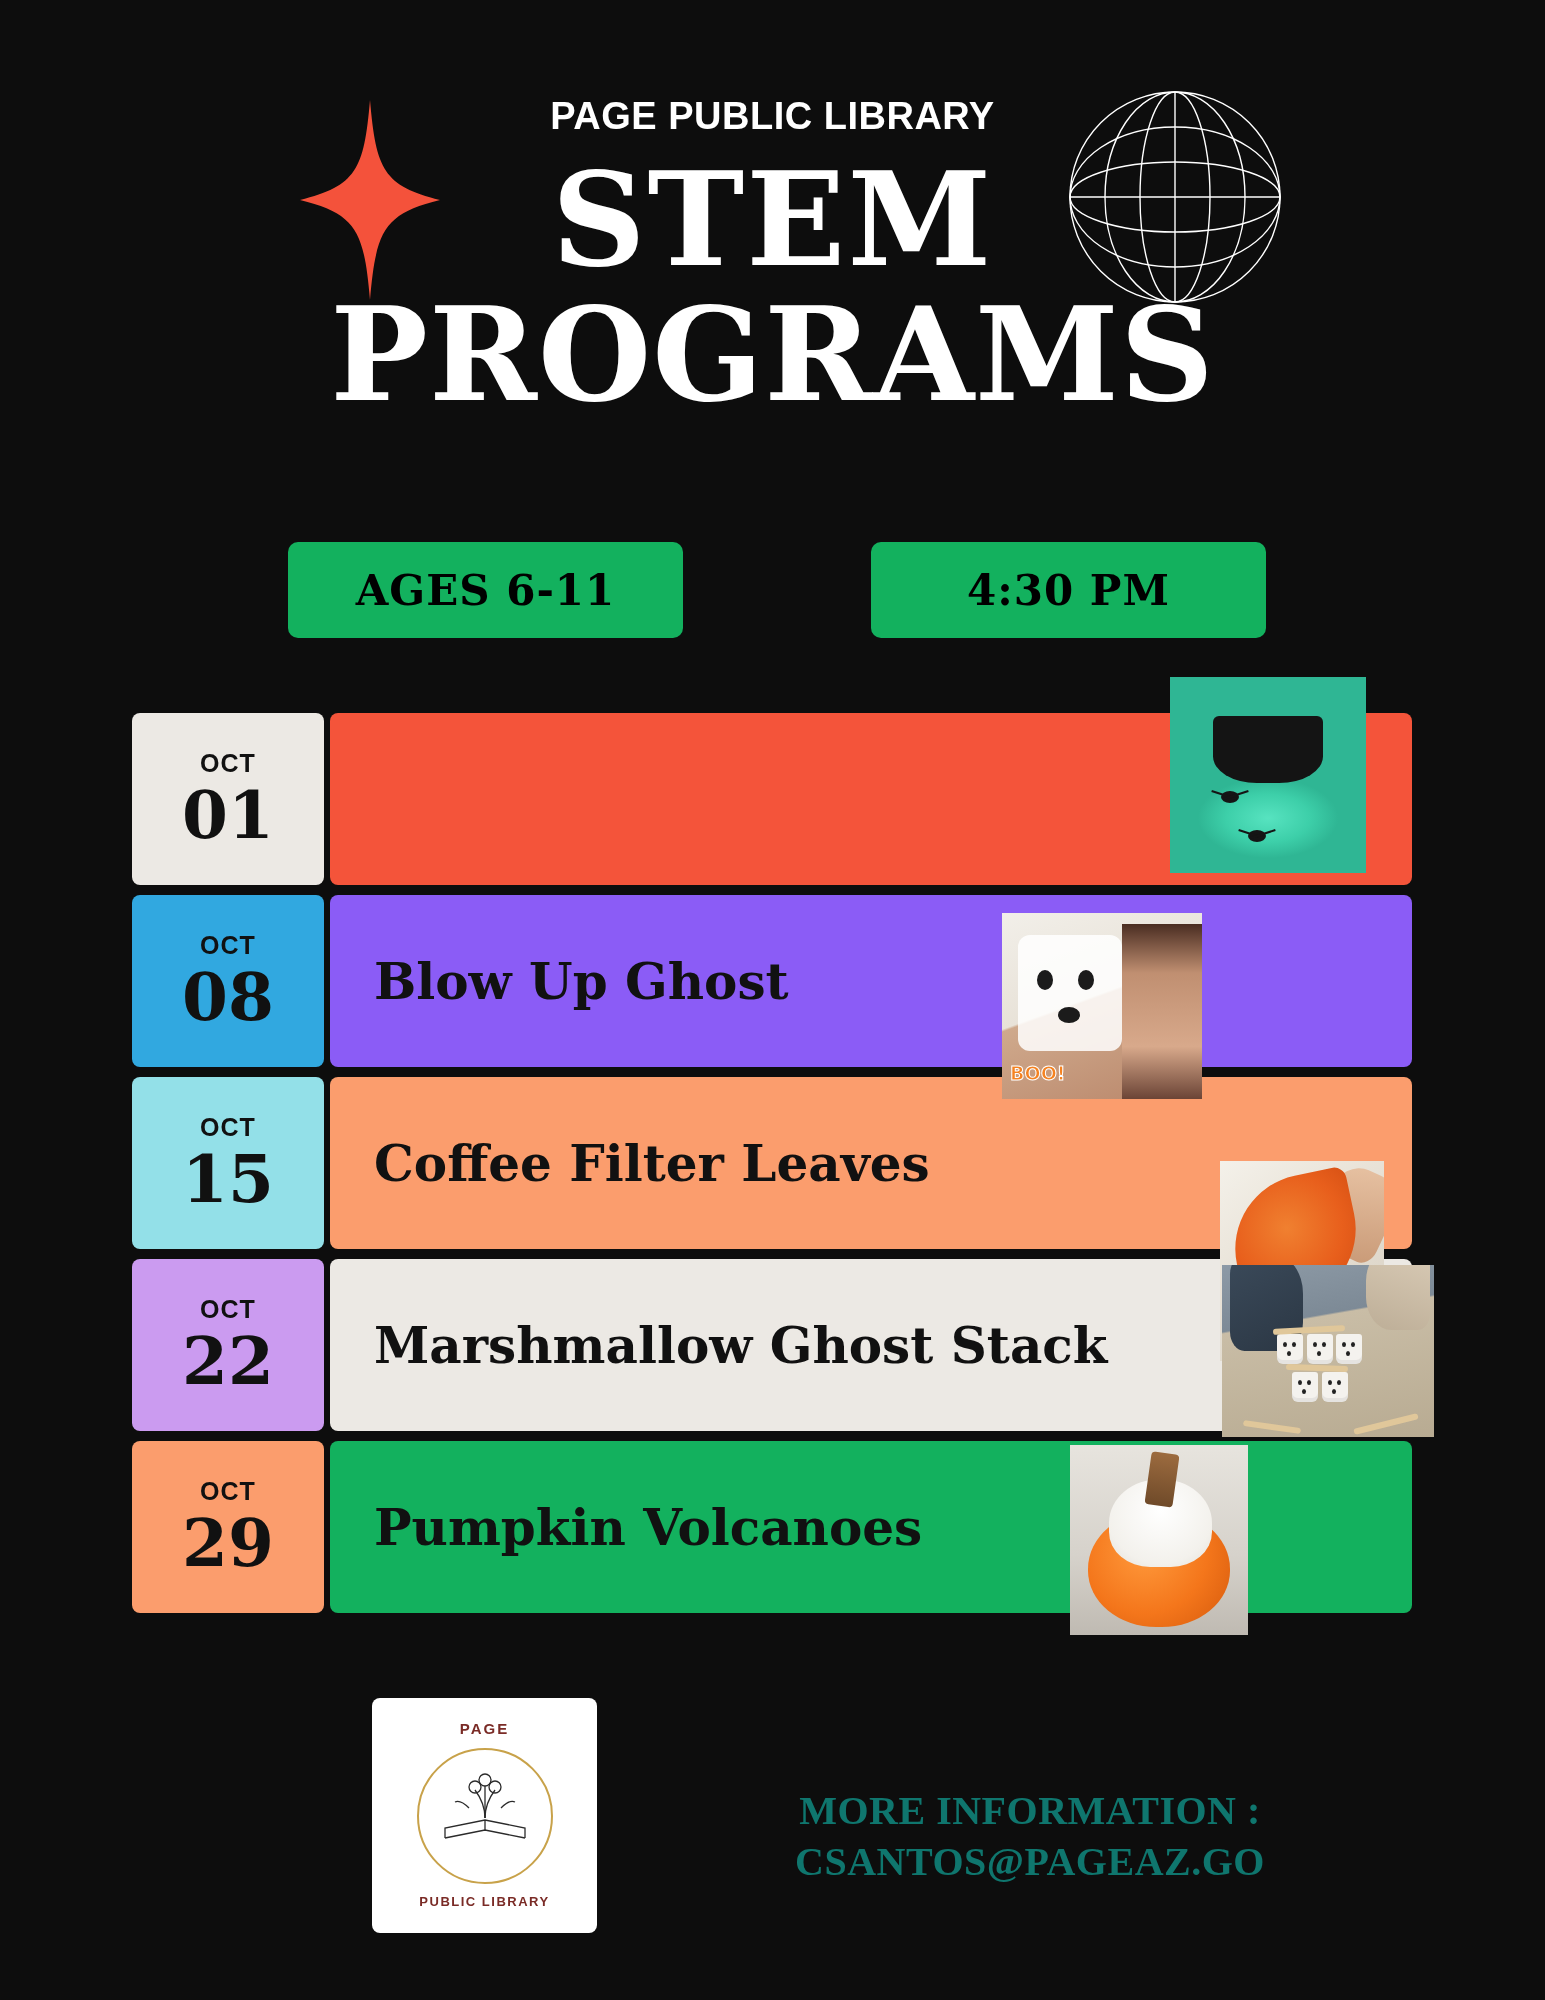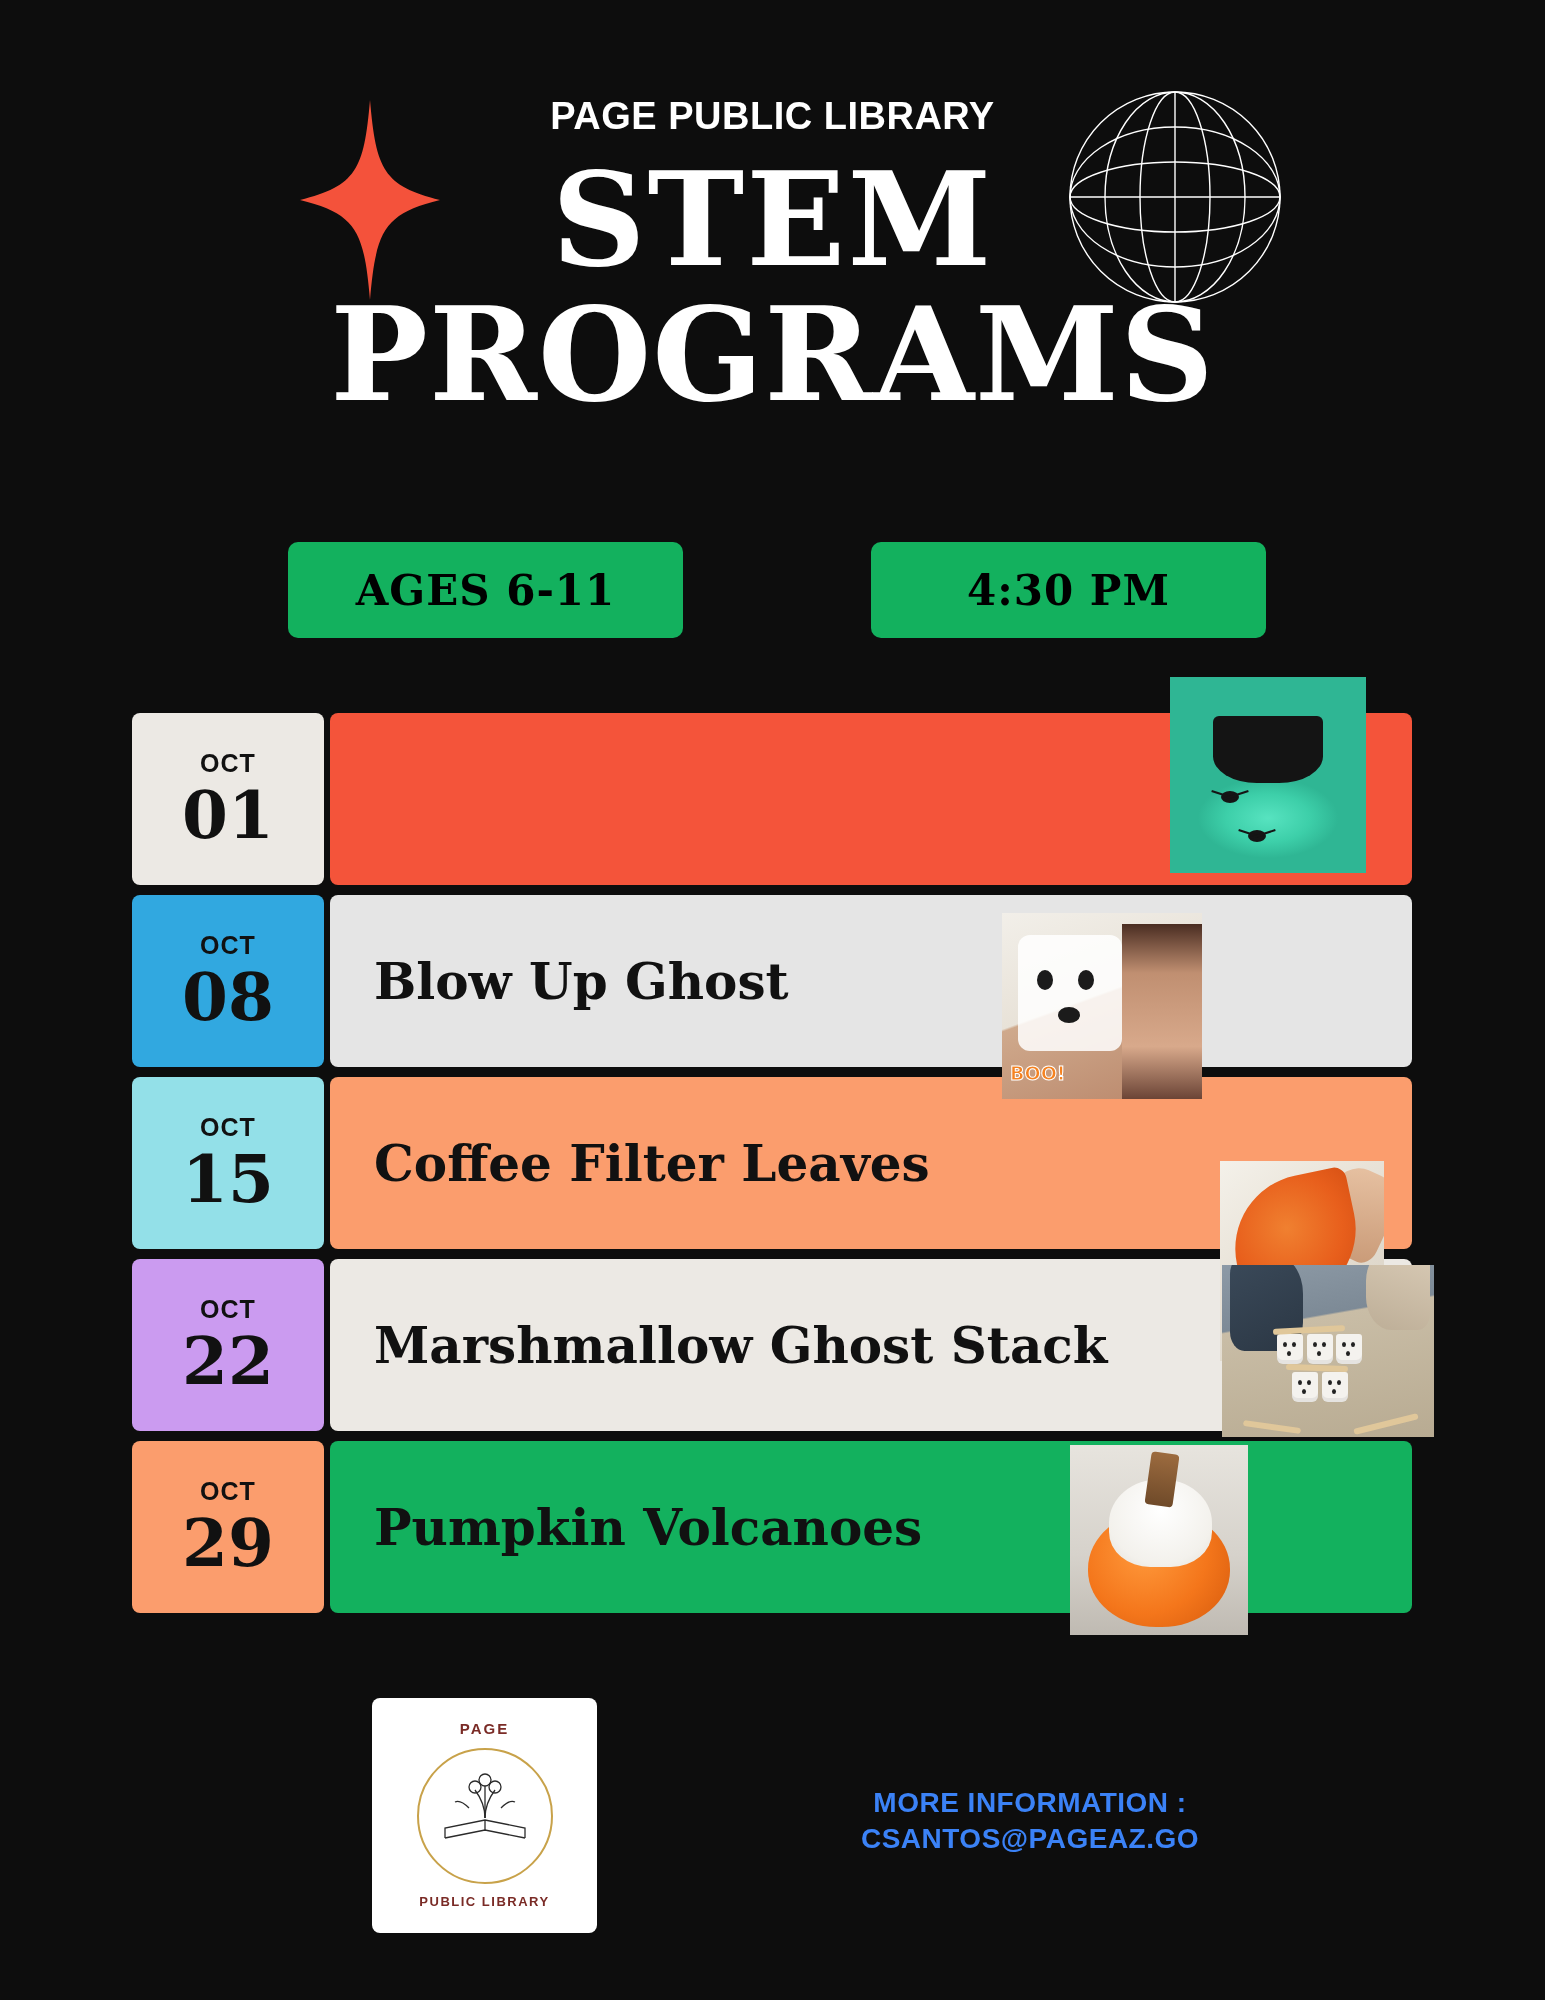--- a/index.html
+++ b/index.html
@@ -351,25 +351,25 @@
     left: 50%; top: 50%;
     transform: translate(-50%, -50%);
     width: 120px; height: 120px;
   }
   .contact {
     position: absolute;
     left: 660px;
     top: 115px;
     width: 740px;
     text-align: center;
-    font-family: Liberation Sans, sans-serif;
-    font-weight: bold;
-    font-size: 28px;
+    font-family: Liberation Serif, serif;
+    font-weight: bold;
+    font-size: 40px;
     line-height: 1.28;
-    color: #3b82f6;
+    color: #0f766e;
     letter-spacing: 0.5px;
   }
 </style>
 </head>
 <body>
 
 <div class="poster">
 
   <div class="header">
 
@@ -419,21 +419,21 @@
           </div>
         </div>
       </div>
     </div>
 
     <div class="row">
       <div class="date-chip" style="background:#31a8e0;">
         <div class="date-month">OCT</div>
         <div class="date-day">08</div>
       </div>
-      <div class="bar" style="background:#e5e5e5;">
+      <div class="bar" style="background:#8b5cf6;">
         <div class="bar-title">Blow Up Ghost</div>
         <div class="photo photo-ghost">
           <div class="ph-inner ph-ghost">
             <div class="face"></div>
             <div class="bag">
               <div class="eye" style="left:18%; top:30%;"></div>
               <div class="eye" style="left:58%; top:30%;"></div>
               <div class="eye" style="left:38%; top:62%; width:22px; height:16px;"></div>
             </div>
             <div class="boo">BOO!</div>

